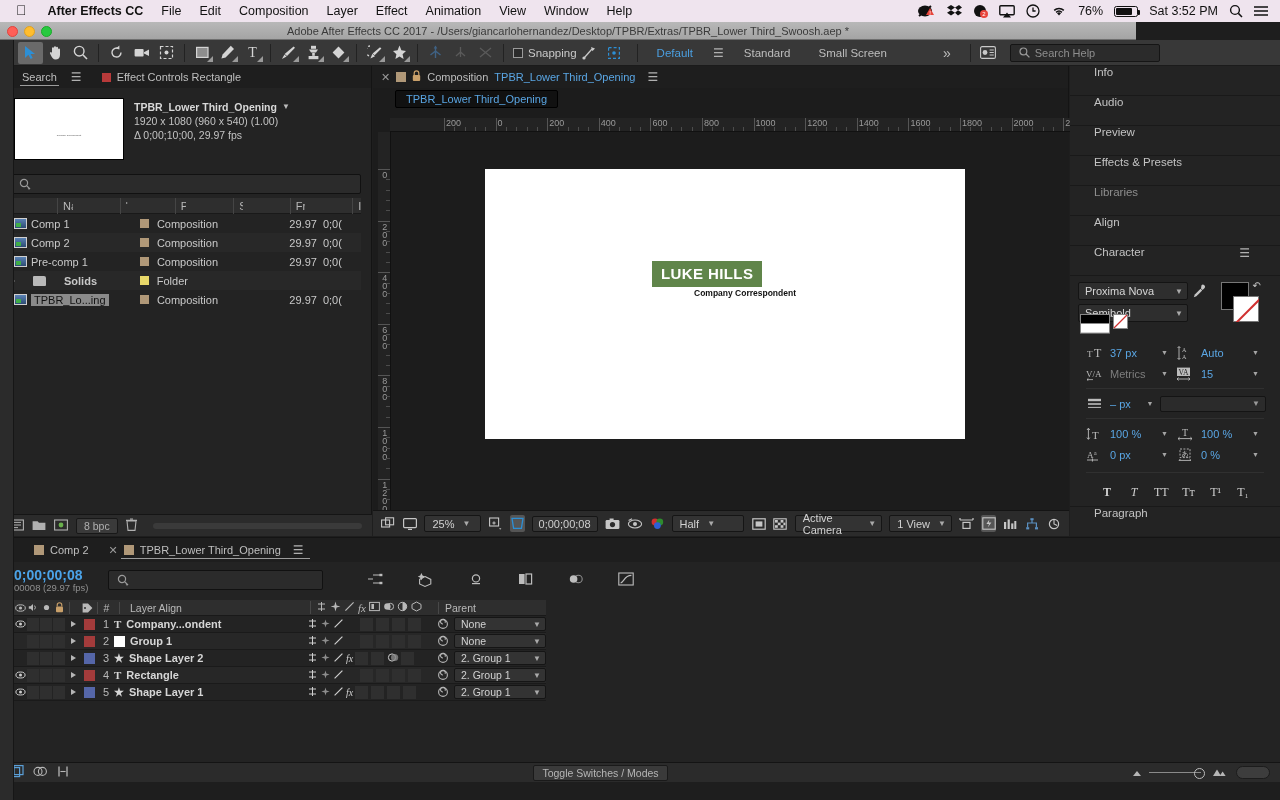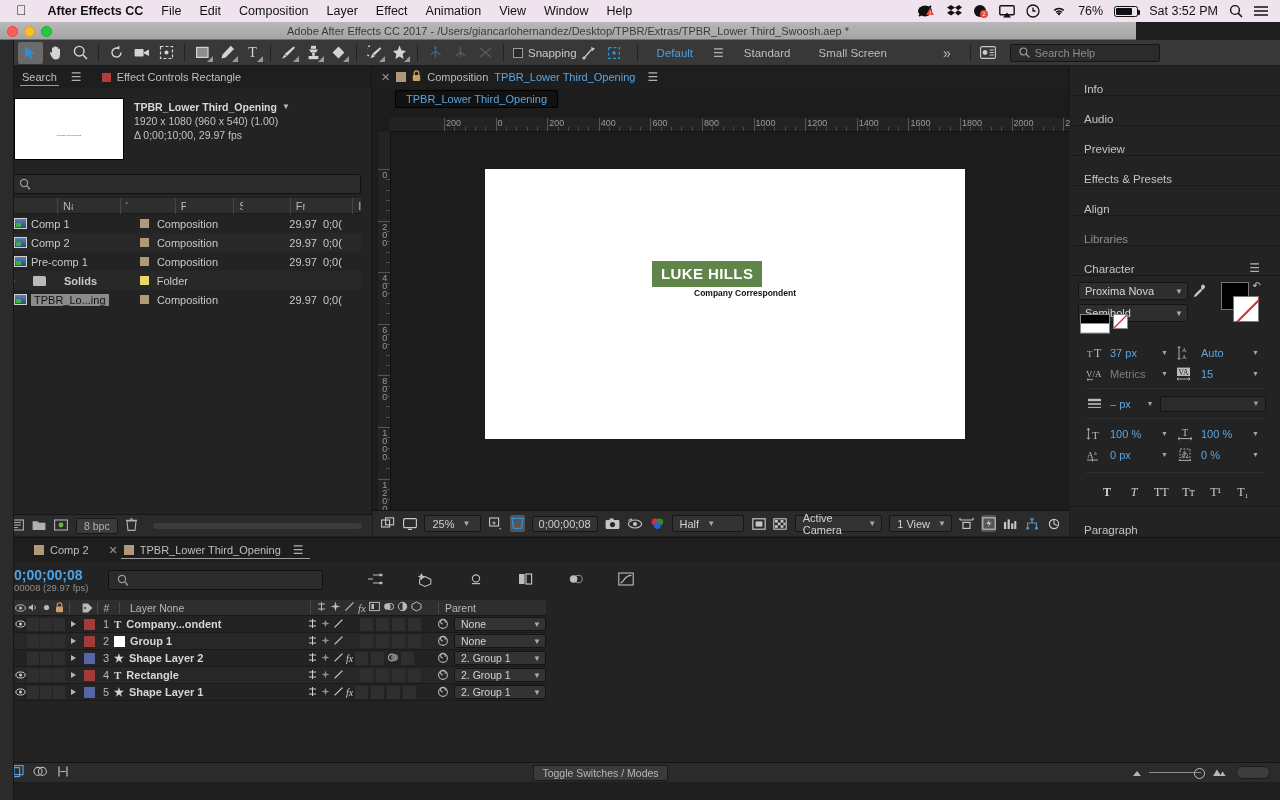--- a/index.html
+++ b/index.html
@@ -120,21 +120,21 @@
     display:flex;align-items:center;gap:7px;padding:0 8px;}
   .cdrop{background:#333;border:1px solid #151515;border-radius:2px;height:17px;display:flex;align-items:center;
     padding:0 5px 0 7px;gap:8px;color:#d2d2d2;font-size:11px;}
   .cdrop .cv{font-size:8px;color:#aaa;}
   .tcfield{color:#cfcfcf;font-size:11px;background:#333;border:1px solid #151515;padding:1px 6px;border-radius:2px;}
   .ibtn{width:18px;height:17px;display:flex;align-items:center;justify-content:center;color:#c6c6c6;}
   .ibtn.on{background:#555;border-radius:2px;}
 
   
   #rightcol{left:1070px;top:66px;width:210px;height:470px;background:#232323;}
-  .rrow{height:30px;display:flex;align-items:flex-end;padding:0 14px;border-bottom:1px solid #191919;
+  .rrow{height:30px;display:flex;align-items:flex-start;padding:0 24px;border-bottom:1px solid #191919;
     color:#c3c3c3;font-size:11.5px;justify-content:space-between;}
   .rrow.dim{color:#8e8e8e;}
   .charbody{padding:6px 8px 0;}
   .fontrow{display:flex;gap:4px;align-items:flex-start;}
   .fselect{background:#2e2e2e;border:1px solid #141414;border-radius:2px;height:18px;width:110px;
     display:flex;align-items:center;justify-content:space-between;padding:0 4px 0 6px;color:#d6d6d6;font-size:11px;margin-bottom:4px;}
   .colwrap{position:relative;width:46px;height:42px;margin-left:2px;}
   .swblack{position:absolute;left:8px;top:0;width:28px;height:28px;background:#000;border:1px solid #777;}
   .swwhite{position:absolute;left:20px;top:14px;width:26px;height:26px;background:#fff;border:1px solid #777;}
   .slash{position:absolute;left:20px;top:14px;width:26px;height:26px;overflow:hidden;}
@@ -847,25 +847,25 @@
       </div>
     <div class="rrow">
         <span>Audio</span>
       </div>
     <div class="rrow">
         <span>Preview</span>
       </div>
     <div class="rrow">
         <span>Effects &amp; Presets</span>
       </div>
+    <div class="rrow dim">
+        <span>Libraries</span>
+      </div>
     <div class="rrow">
         <span>Align</span>
-      </div>
-    <div class="rrow dim">
-        <span>Libraries</span>
       </div>
     <div class="rrow">
       <span>Character</span>
       <span class="hamb">☰</span>
     </div>
 
     <div class="charbody">
       <div class="fontrow">
         <div>
           <div class="fselect">
@@ -1133,21 +1133,21 @@
           </svg>
       </span>
       <span style="width:8px;border-left:1px solid #484848;height:12px;margin-left:3px;"></span>
       <span class="eyecol" style="width:20px;">
         <svg width="11" height="10" viewBox="0 0 11 10">
             <path d="M0.6 0.6 H6 L10.4 5 L6 9.4 H0.6z" fill="#b9b9b9"></path>
             <circle cx="3" cy="5" r="1" fill="#2e2e2e"></circle>
           </svg>
       </span>
       <span style="width:18px;text-align:center;border-left:1px solid #484848;">#</span>
-      <span style="flex:1;padding-left:10px;border-left:1px solid #484848;margin-left:4px;">Layer None</span>
+      <span style="flex:1;padding-left:10px;border-left:1px solid #484848;margin-left:4px;">Layer Align</span>
       <span style="display:flex;gap:3px;align-items:center;width:128px;border-left:1px solid #484848;padding-left:5px;">
         <span>
           <svg width="11" height="11" viewBox="0 0 11 11">
               <path d="M5.5 1 V10 M2 3 h7 M2 8 h7" stroke="#b9b9b9" stroke-width="1"></path>
             </svg>
         </span>
         <span>
           <svg width="11" height="11" viewBox="0 0 11 11">
               <path d="M5.5 0.6 L6.6 4.4 L10.4 5.5 L6.6 6.6 L5.5 10.4 L4.4 6.6 L0.6 5.5 L4.4 4.4z" fill="#b9b9b9"></path>
             </svg>

